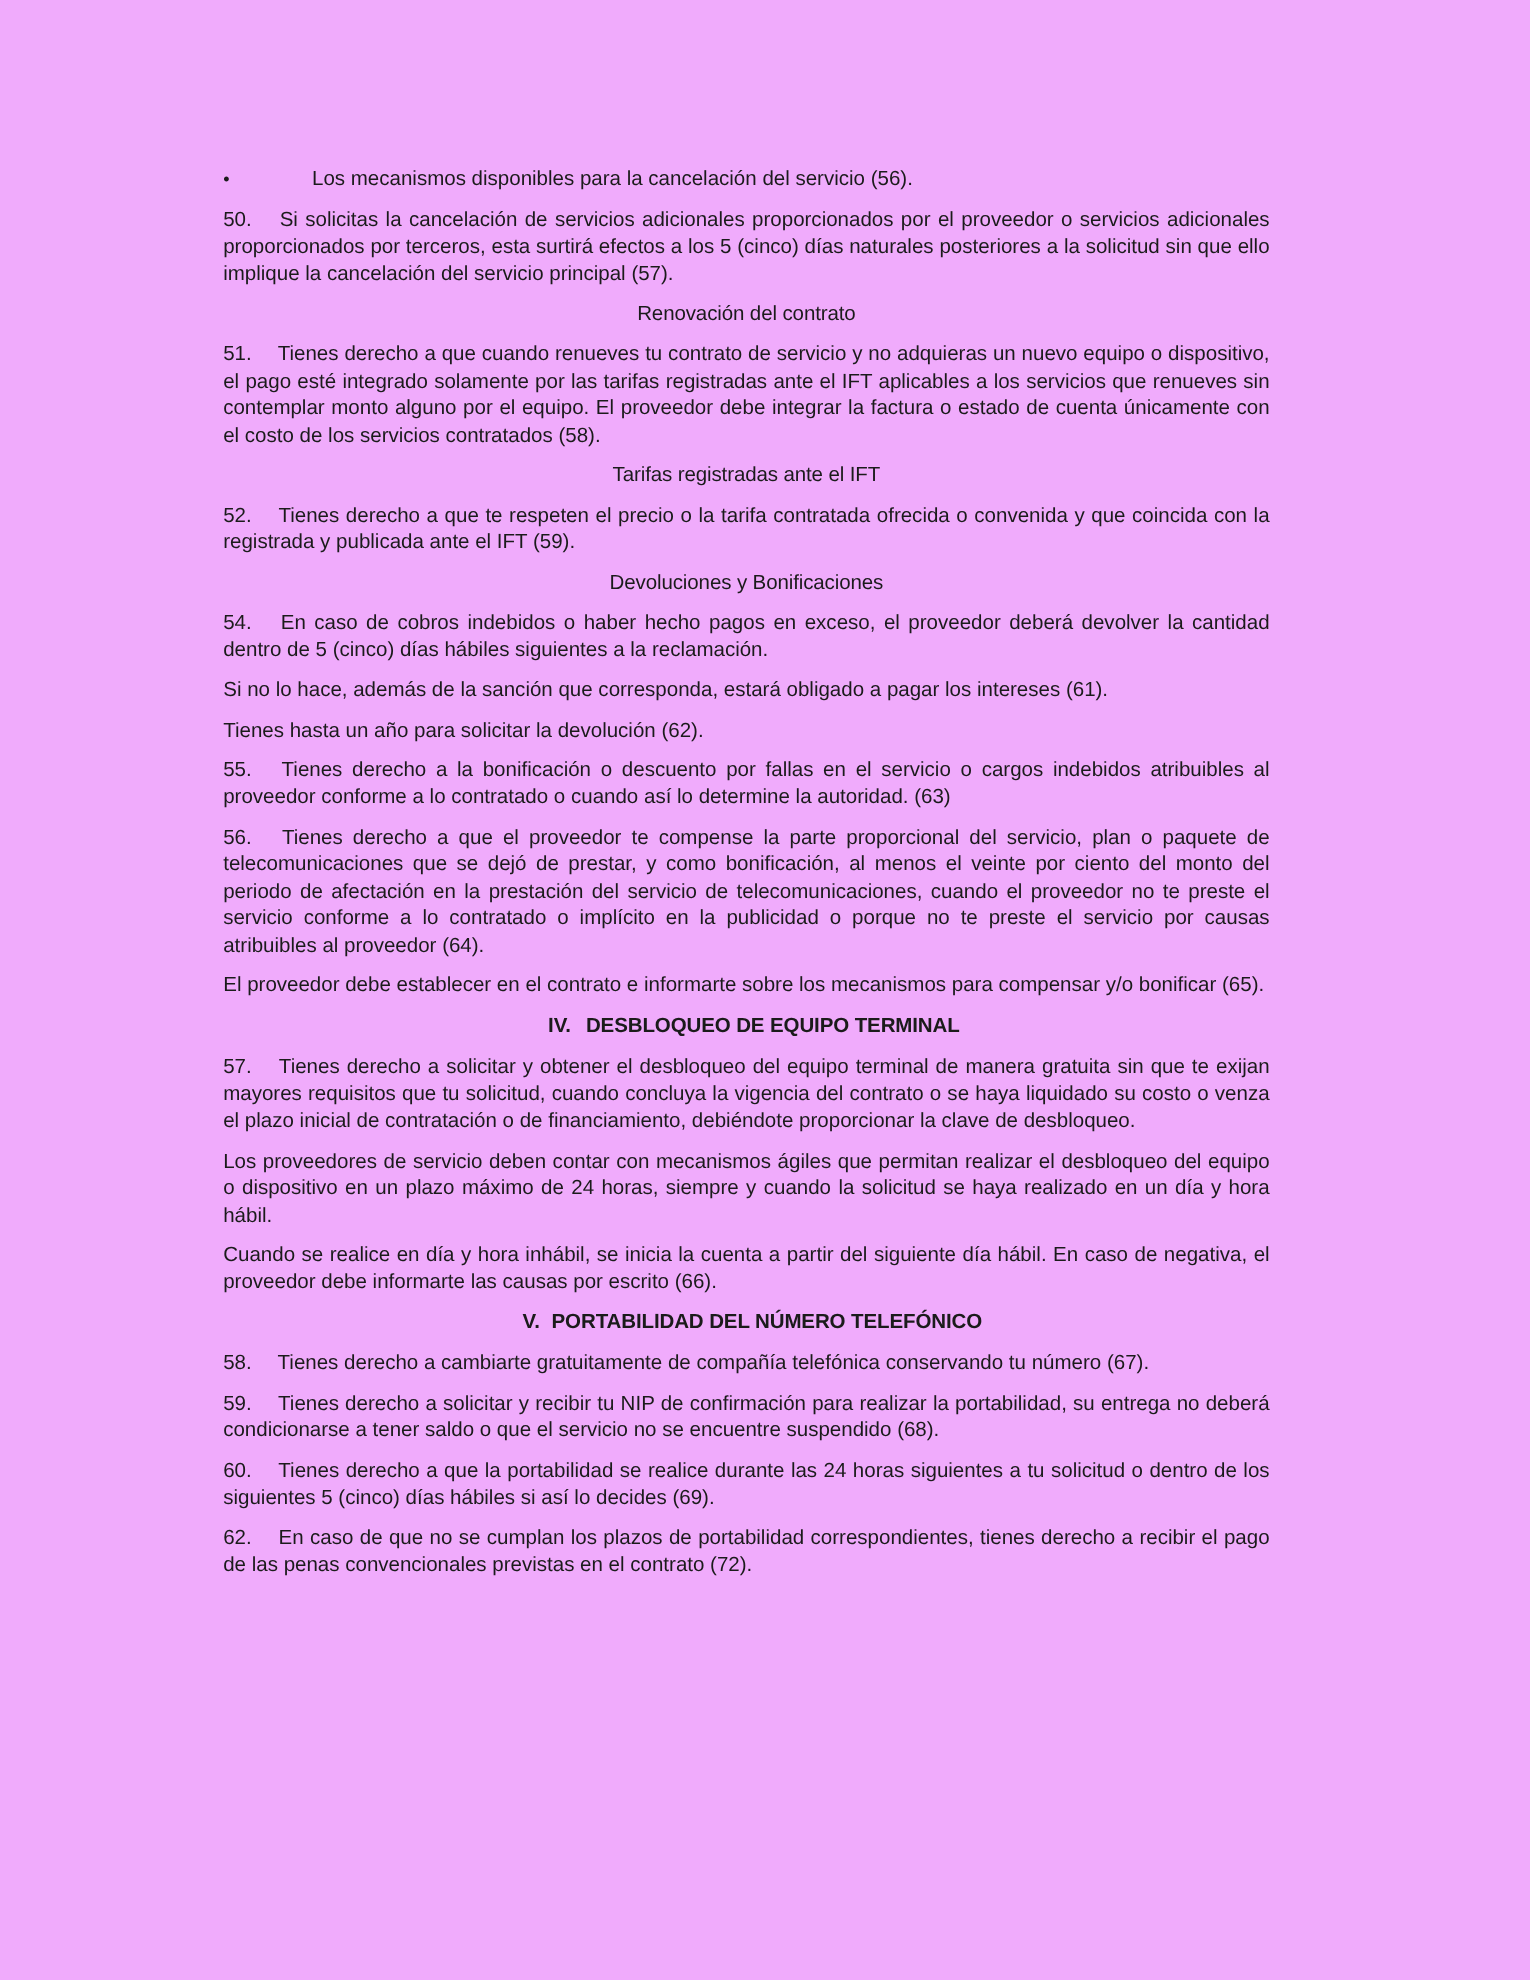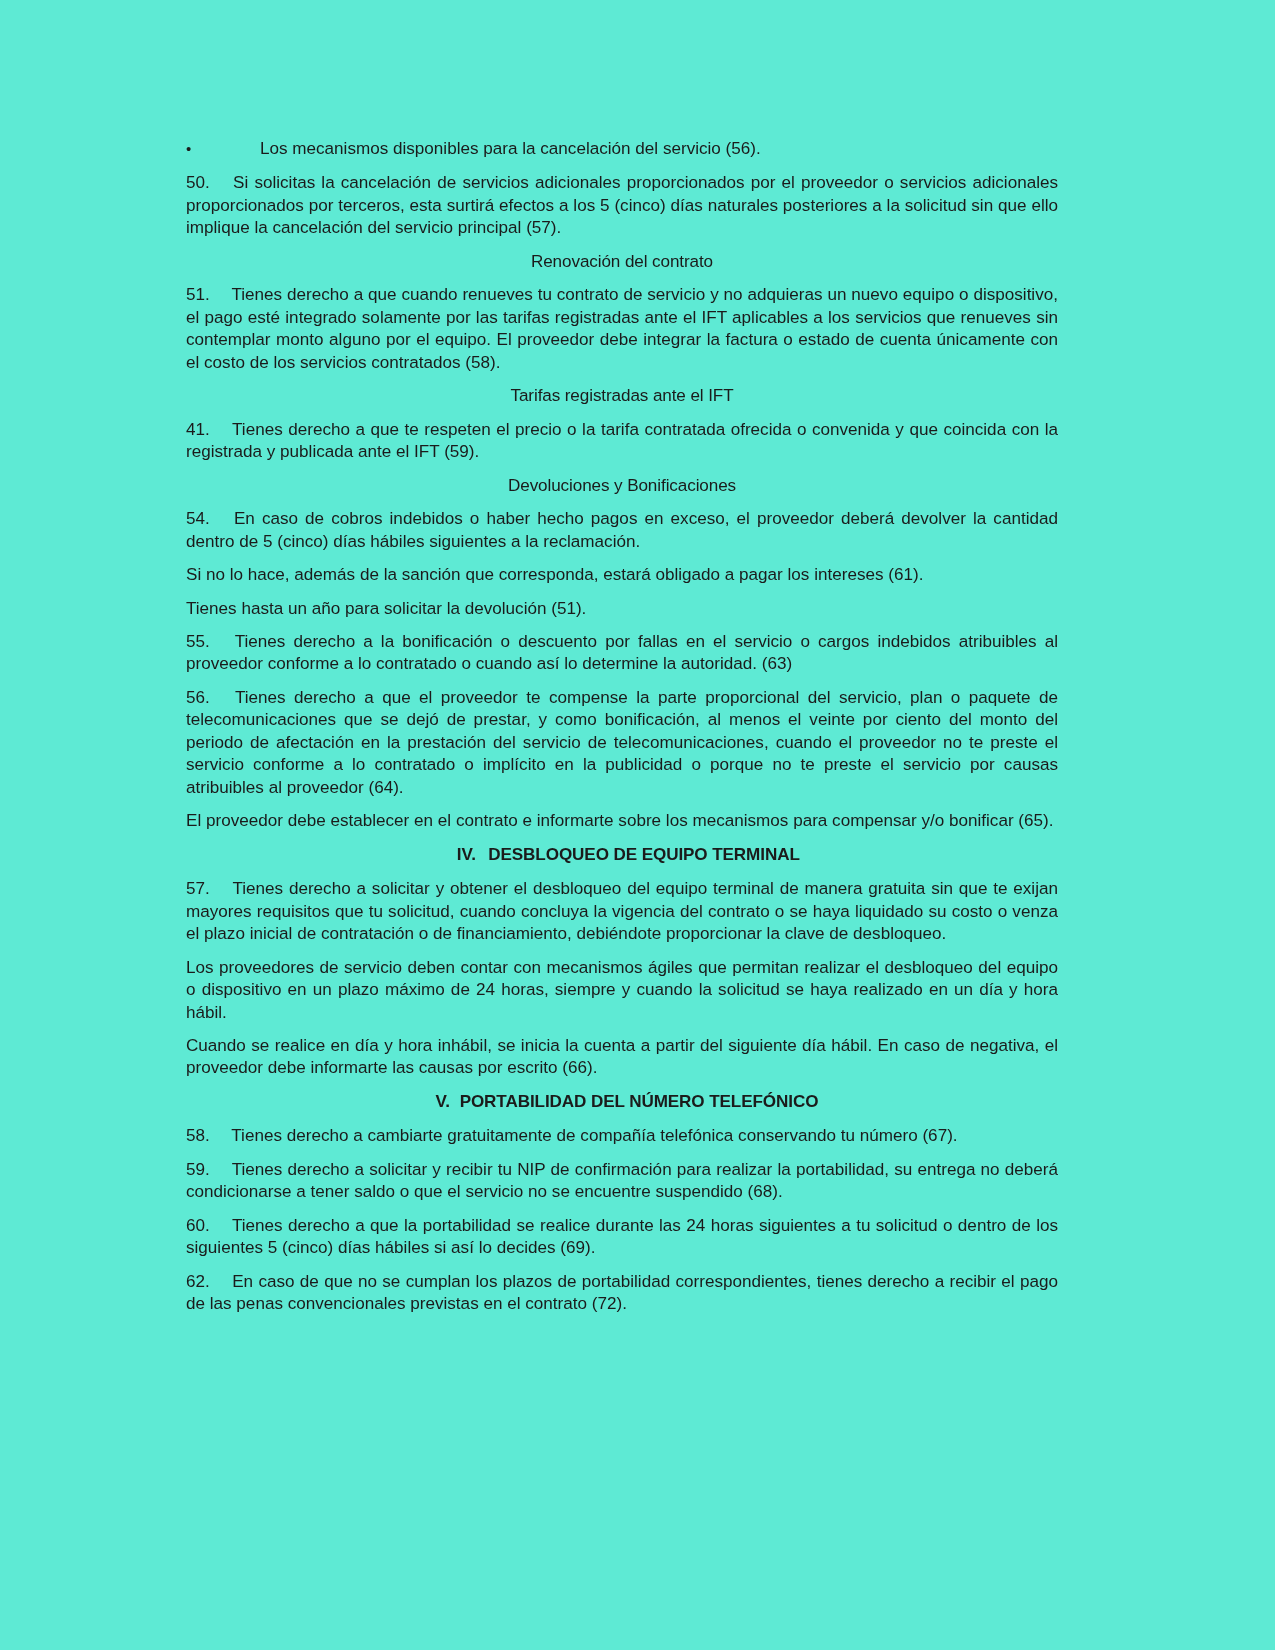--- a/index.html
+++ b/index.html
@@ -7,21 +7,21 @@
     margin: 0;
     padding: 0;
     background: #ffffff;
   }
 
   .page {
     position: relative;
     width: 1275px;
     height: 1650px;
     margin: 0 auto;
-    background: #5eead4;
+    background: #f0abfc;
     box-sizing: border-box;
     overflow: hidden;
   }
 
   .content {
     position: absolute;
     left: 186px;
     top: 138px;
     width: 872px;
     font-family: "Liberation Sans", sans-serif;
@@ -88,25 +88,25 @@
 </head>
 <body>
 
 <div class="page">
   <div class="content" id="content-root">
       <div class="bullet-row" id="bullet-cancelacion"><span class="dot">•</span><span>Los mecanismos disponibles para la cancelación del servicio (56).</span></div>
       <p class="para" id="item-50"><span class="num">50.</span>  <span>Si solicitas la cancelación de servicios adicionales proporcionados por el proveedor o servicios adicionales proporcionados por terceros, esta surtirá efectos a los 5 (cinco) días naturales posteriores a la solicitud sin que ello implique la cancelación del servicio principal (57).</span></p>
       <div class="heading" id="heading-renovacion">Renovación del contrato</div>
       <p class="para" id="item-51"><span class="num">51.</span>  <span>Tienes derecho a que cuando renueves tu contrato de servicio y no adquieras un nuevo equipo o dispositivo, el pago esté integrado solamente por las tarifas registradas ante el IFT  aplicables a los servicios que renueves sin contemplar monto alguno por el equipo. El proveedor debe integrar la factura o estado de cuenta únicamente con el costo de los servicios contratados (58).</span></p>
       <div class="heading" id="heading-tarifas">Tarifas registradas ante el IFT</div>
-      <p class="para" id="item-52"><span class="num">41.</span>  <span>Tienes derecho a que te respeten el precio o la tarifa contratada ofrecida o convenida y que coincida con la registrada y publicada ante el IFT (59).</span></p>
+      <p class="para" id="item-52"><span class="num">52.</span>  <span>Tienes derecho a que te respeten el precio o la tarifa contratada ofrecida o convenida y que coincida con la registrada y publicada ante el IFT (59).</span></p>
       <div class="heading" id="heading-devoluciones">Devoluciones y Bonificaciones</div>
       <p class="para" id="item-54"><span class="num">54.</span>  <span>En caso de cobros indebidos o haber hecho pagos en exceso, el proveedor deberá devolver la cantidad dentro de 5 (cinco) días hábiles siguientes a la reclamación.</span></p>
       <p class="para" id="para-intereses">Si no lo hace, además de la sanción que corresponda, estará obligado a pagar los intereses (61).</p>
-      <p class="para" id="para-un-ano">Tienes hasta un año para solicitar la devolución (51).</p>
+      <p class="para" id="para-un-ano">Tienes hasta un año para solicitar la devolución (62).</p>
       <p class="para" id="item-55"><span class="num">55.</span>  <span>Tienes derecho a la bonificación o descuento por fallas en el servicio o cargos indebidos atribuibles al proveedor conforme a lo contratado o cuando así lo determine la autoridad. (63)</span></p>
       <p class="para" id="item-56"><span class="num">56.</span>  <span>Tienes derecho a que el proveedor te compense la parte proporcional del servicio, plan o paquete de telecomunicaciones que se dejó de prestar, y  como bonificación, al menos el veinte por ciento del monto del periodo de afectación en la prestación del servicio de telecomunicaciones, cuando el proveedor no te preste el servicio conforme a lo contratado o implícito en la publicidad o  porque  no  te  preste  el  servicio  por causas atribuibles al proveedor (64).</span></p>
       <p class="para" id="para-compensar">El proveedor debe establecer en el contrato e informarte sobre los mecanismos para  compensar y/o bonificar (65).</p>
       <div class="roman-heading" id="roman-iv"><span class="rnum">IV.</span><span>DESBLOQUEO DE EQUIPO TERMINAL</span></div>
       <p class="para" id="item-57"><span class="num">57.</span>  <span>Tienes derecho a solicitar y obtener el desbloqueo del equipo terminal de manera gratuita sin que te exijan mayores requisitos que tu solicitud, cuando concluya la vigencia del contrato o se haya liquidado su costo o venza el  plazo  inicial  de  contratación  o  de  financiamiento, debiéndote proporcionar la clave de desbloqueo.</span></p>
       <p class="para" id="para-mecanismos-agiles">Los proveedores de servicio deben contar con mecanismos ágiles que permitan realizar el desbloqueo del equipo o dispositivo en un plazo máximo de 24 horas, siempre y cuando la solicitud se haya realizado en un día y hora hábil.</p>
       <p class="para" id="para-dia-inhabil">Cuando se realice en día y hora inhábil, se inicia la cuenta a partir del siguiente día hábil. En caso de negativa, el proveedor debe informarte las causas por escrito (66).</p>
       <div class="roman-heading tight" id="roman-v"><span class="rnum">V.</span><span>PORTABILIDAD DEL NÚMERO TELEFÓNICO</span></div>
       <p class="para" id="item-58"><span class="num">58.</span>  <span>Tienes derecho a cambiarte gratuitamente de compañía telefónica conservando tu número (67).</span></p>
       <p class="para" id="item-59"><span class="num">59.</span>  <span>Tienes derecho a solicitar y recibir tu NIP de confirmación para realizar la portabilidad, su entrega no deberá condicionarse a tener saldo o que el servicio no se encuentre suspendido (68).</span></p>

